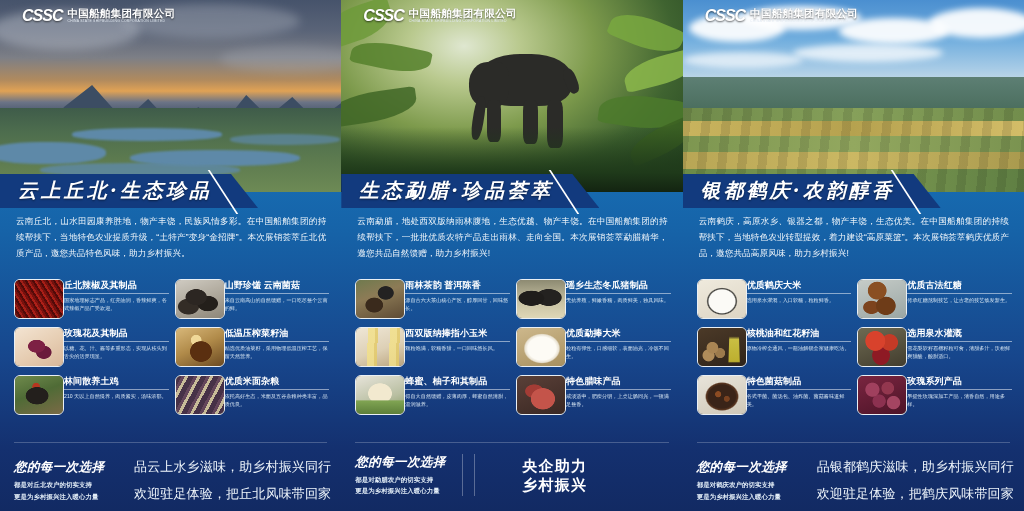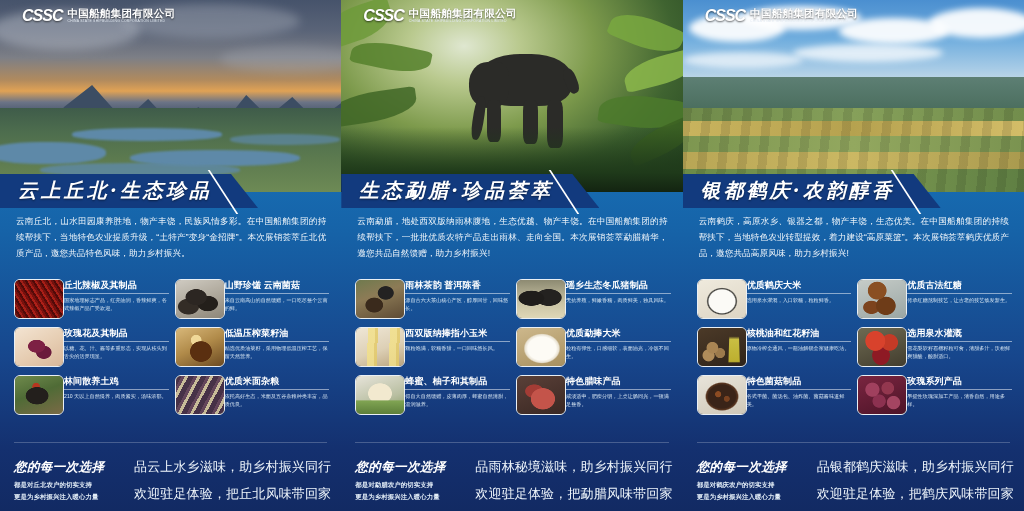--- a/index.html
+++ b/index.html
@@ -324,24 +324,20 @@
       <div class="foot-line"></div>
       <div class="foot-in">
         <div class="f-a">
           <div class="f-script nb">您的每一次选择</div>
           <div class="f-sub">
             <div class="nb">都是对勐腊农户的切实支持</div>
             <div class="nb">更是为乡村振兴注入暖心力量</div>
           </div>
         </div>
         <div class="vr"></div>
-        <div class="f-b">
-          <div class="nb">品雨林秘境滋味，助乡村振兴同行</div>
-          <div class="nb">欢迎驻足体验，把勐腊风味带回家</div>
-        </div>
         <div class="vr"></div>
         <div class="f-c">
           <div class="nb">央企助力</div>
           <div class="nb">乡村振兴</div>
         </div>
       </div>
     </div>
   </div>
 
   <div class="panel">

